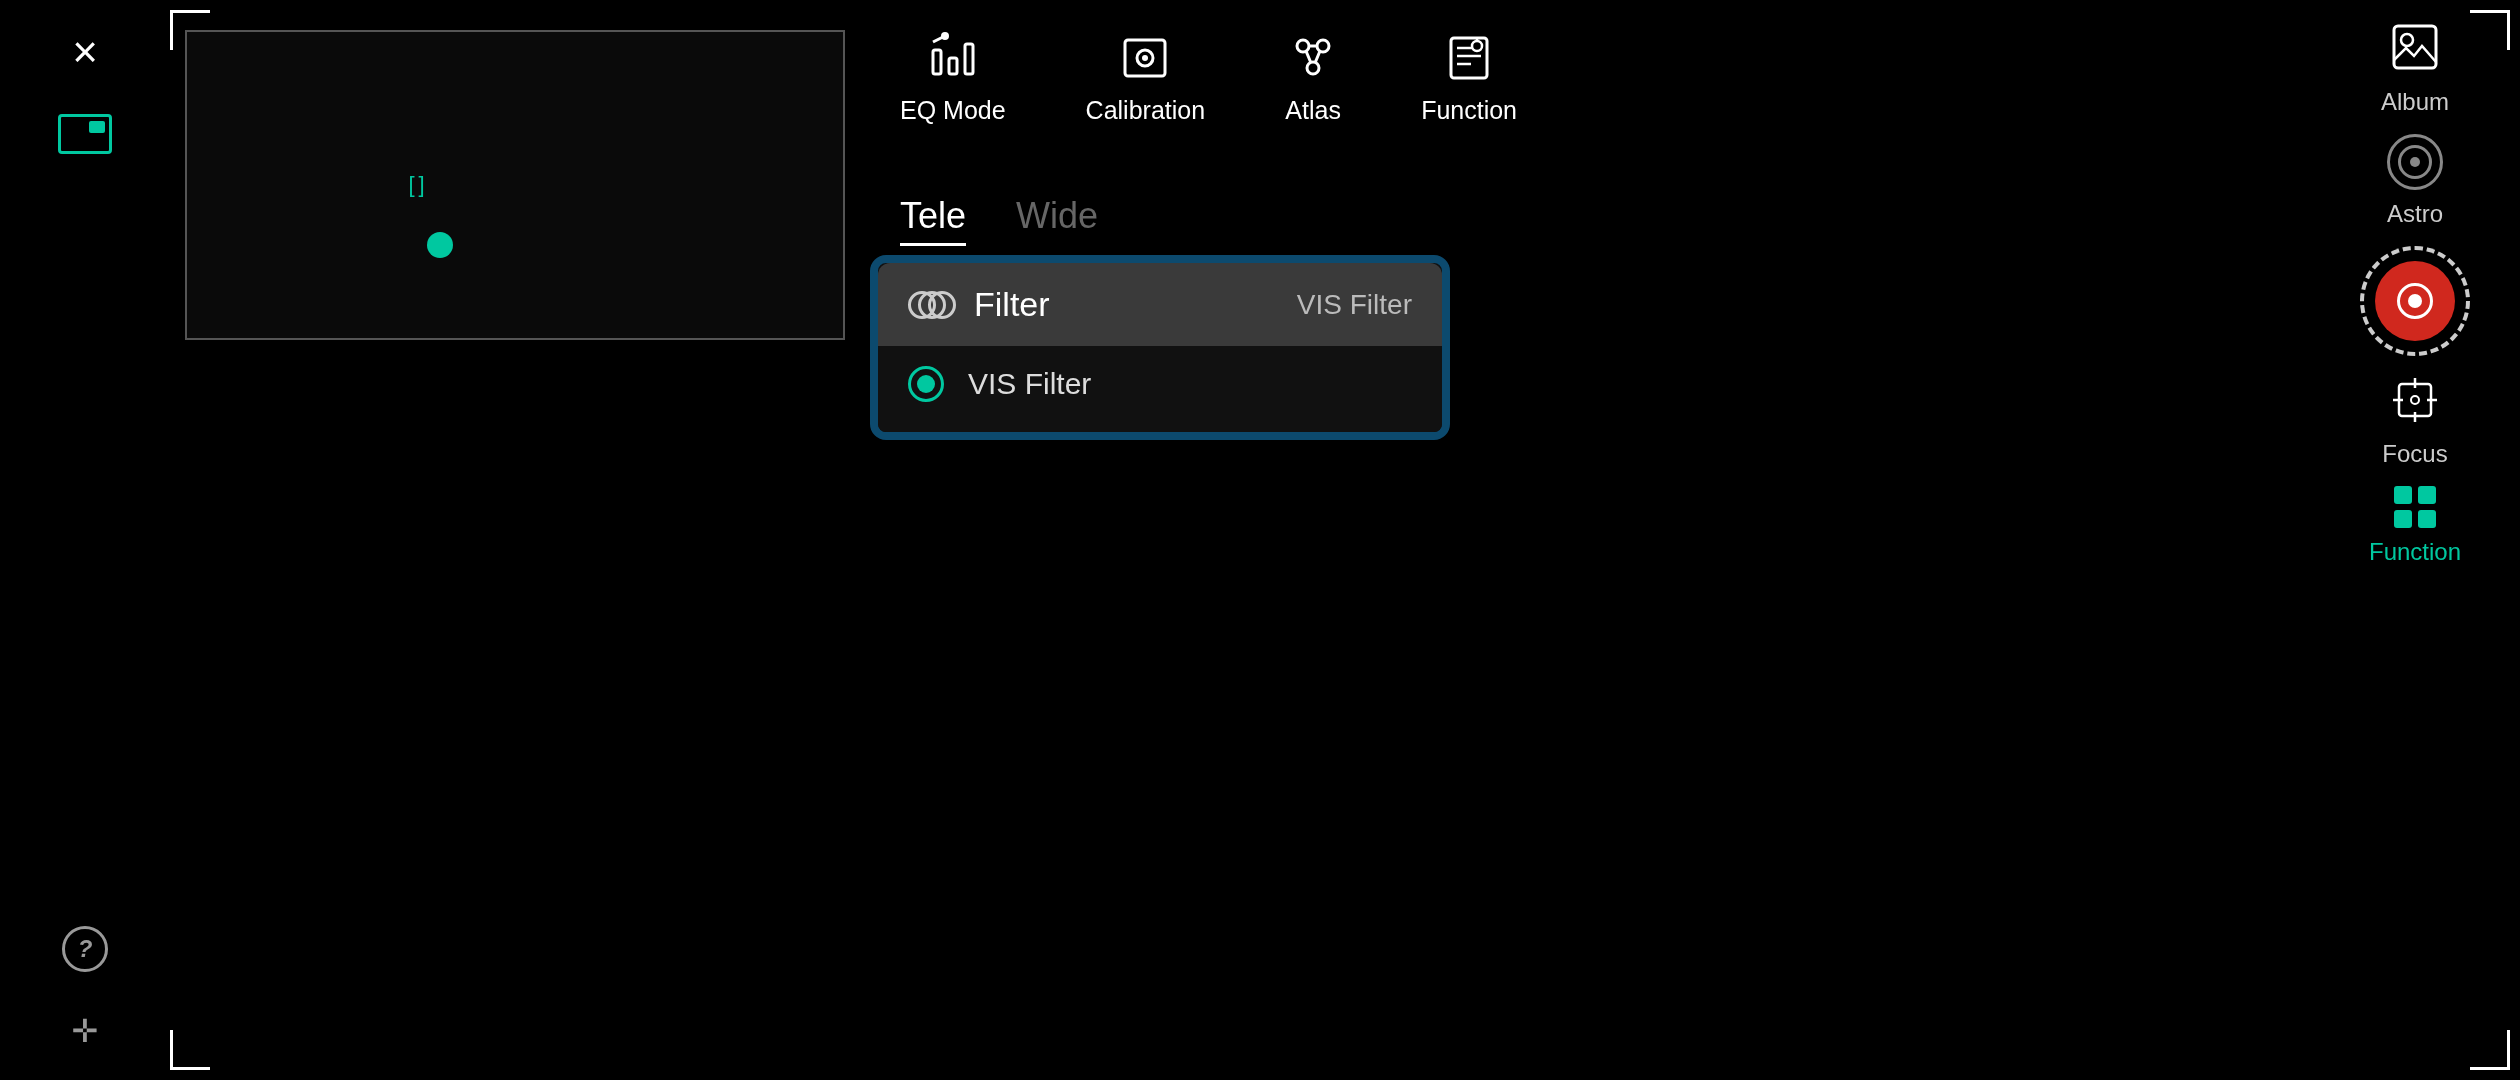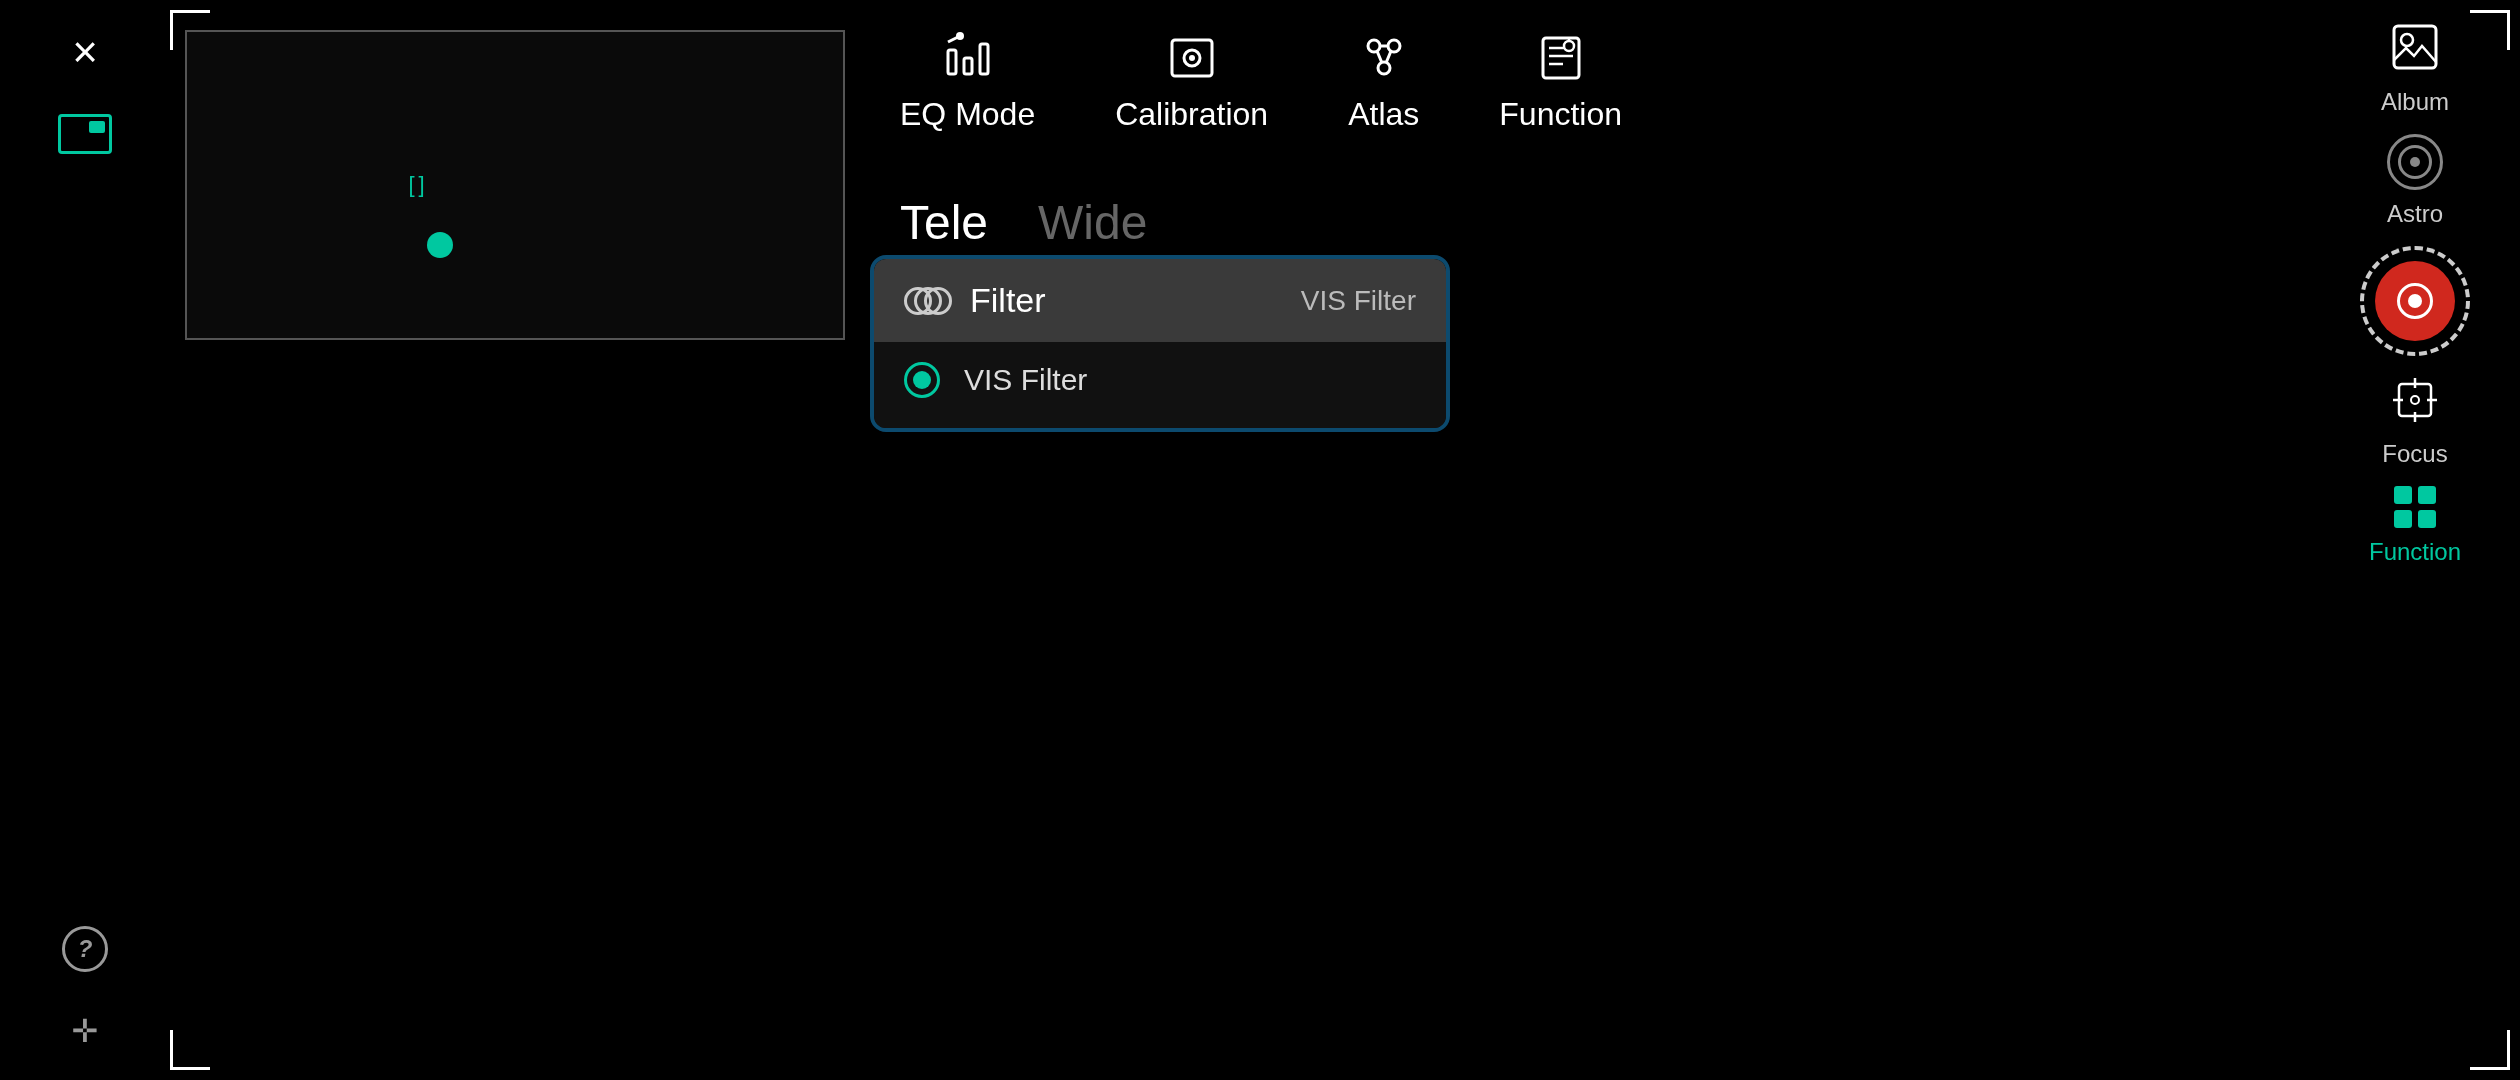--- a/index.html
+++ b/index.html
@@ -152,53 +152,53 @@
       flex-direction: column;
       align-items: center;
       gap: 10px;
       cursor: pointer;
     }
     .toolbar-item svg {
       width: 56px;
       height: 56px;
     }
     .toolbar-item-label {
-      font-size: 32px;
+      font-size: 25px;
       color: #fff;
       white-space: nowrap;
     }
 
     
     .tabs-row {
       position: absolute;
       top: 195px;
       left: 900px;
       display: flex;
       gap: 50px;
     }
     .tab {
-      font-size: 48px;
+      font-size: 36px;
       cursor: pointer;
       padding-bottom: 6px;
     }
     .tab.active {
       color: #fff;
       border-bottom: 3px solid #fff;
     }
     .tab.inactive {
       color: #666;
     }
 
     
     .filter-panel {
       position: absolute;
       top: 255px;
       left: 870px;
       width: 580px;
-      border: 4px solid #0c4a6e;
+      border: 8px solid #0c4a6e;
       border-radius: 16px;
       background: #111;
       overflow: hidden;
     }
 
     .filter-header {
       background: #3a3a3a;
       padding: 22px 30px;
       display: flex;
       align-items: center;

